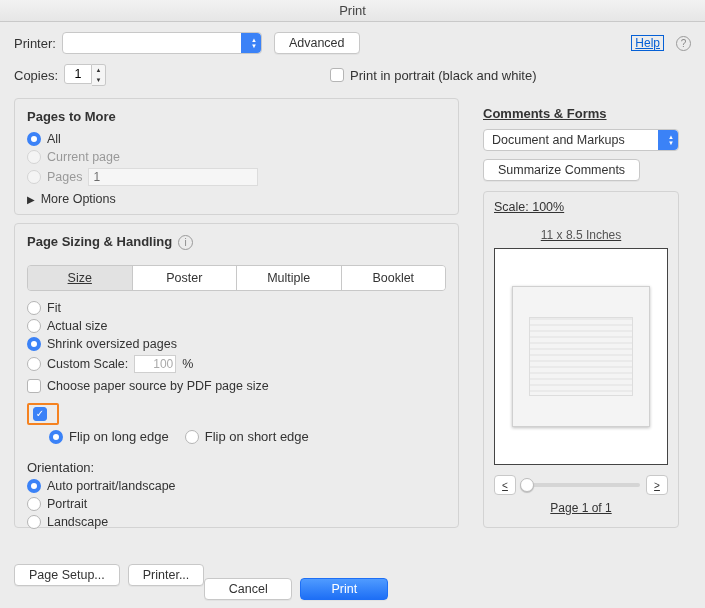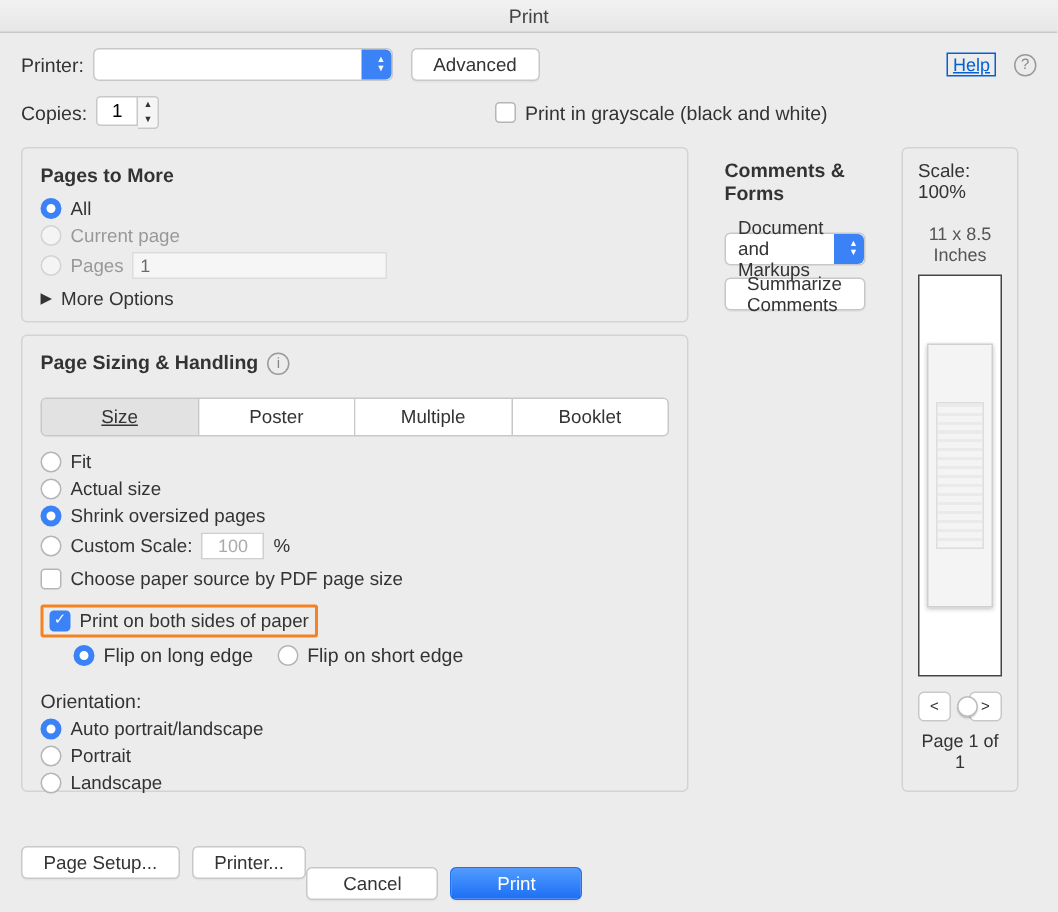--- a/index.html
+++ b/index.html
@@ -91,21 +91,21 @@
   .radio.checked {
     border:4px solid #3b82f7;
   }
   .radio.disabled, .radio.disabled + span { opacity:0.45; }
   .panel {
     background:#ececec; border:1px solid #d3d3d3; border-radius:4px;
   }
   .section-title { font-weight:600; margin-bottom:8px; font-size:13px; }
   .main-cols { display:flex; gap:12px; margin-top:12px; align-items:stretch;}
   .left-col { flex:0 0 445px; display:flex; flex-direction:column; gap:8px; }
-  .right-col { flex:1; display:flex; flex-direction:row; }
+  .right-col { flex:1; display:flex; flex-direction:column;text-decoration:underline; }
   .pages-panel, .sizing-panel { padding:10px 12px 8px 12px; }
   .opt { display:flex; align-items:center; margin:4px 0; font-size:12.5px; }
   .opt span { line-height:14px; }
   .pages-input {
     height:18px; width:170px;
     border:1px solid #cfcfcf; background:#fff;
     margin-left:6px; font-size:12px; padding:0 4px;
   }
   .disclosure {
     display:flex; align-items:center; font-size:12.5px; margin-top:6px;
@@ -116,21 +116,21 @@
     border:1px solid #c8c8c8; border-radius:4px; overflow:hidden;
   }
   .seg {
     flex:1; text-align:center; padding:5px 0; font-size:12.5px;
     background:#fff; border-right:1px solid #c8c8c8;
   }
   .seg:last-child { border-right:none; }
   .seg.active { background:#e2e2e2;text-decoration:underline; }
   .custom-input {
     width:42px; height:18px; border:1px solid #cfcfcf; background:#fff;
-    margin-left:6px; text-align:center; font-size:12px; color:#aaa;
+    margin-left:6px; text-align:right; font-size:12px; color:#aaa;
   }
   .highlight {
     border:2px solid #f58220; border-radius:2px;
     padding:2px 4px;
     display:inline-flex; align-items:center;
   }
   .sub-opts { margin-left:22px; display:flex; gap:16px; margin-top:2px; }
   .info-icon {
     width:15px; height:15px; border-radius:50%;
     border:1px solid #9a9a9a; display:inline-flex;
@@ -223,21 +223,21 @@
       <div class="stepper">
         <input value="1" style="">
         <div class="spin">
               <div>▲</div>
               <div>▼</div>
             </div>
       </div>
     </div>
     <div class="row" style="margin-left:200px;">
       <span class="checkbox"></span>
-      <span>Print in grayscale (black and white)</span>
+      <span>Print in portrait (black and white)</span>
     </div>
   </div>
 
   <div class="main-cols">
     <div class="left-col">
 
       <div class="panel pages-panel">
         <div class="section-title">Pages to More</div>
         <div class="opt">
           <span class="radio checked"></span>
@@ -288,21 +288,20 @@
           <span style="margin-left:6px;">%</span>
         </div>
         <div class="opt" style="margin-top:6px;">
           <span class="checkbox"></span>
           <span>Choose paper source by PDF page size</span>
         </div>
 
         <div class="opt" style="margin-top:10px;">
           <span class="highlight">
             <span class="checkbox checked">✓</span>
-            <span>Print on both sides of paper</span>
           </span>
         </div>
         <div class="sub-opts">
           <div class="row">
                 <span class="radio checked"></span>
                 <span>Flip on long edge</span>
               </div>
           <div class="row">
                 <span class="radio"></span>
                 <span>Flip on short edge</span>

